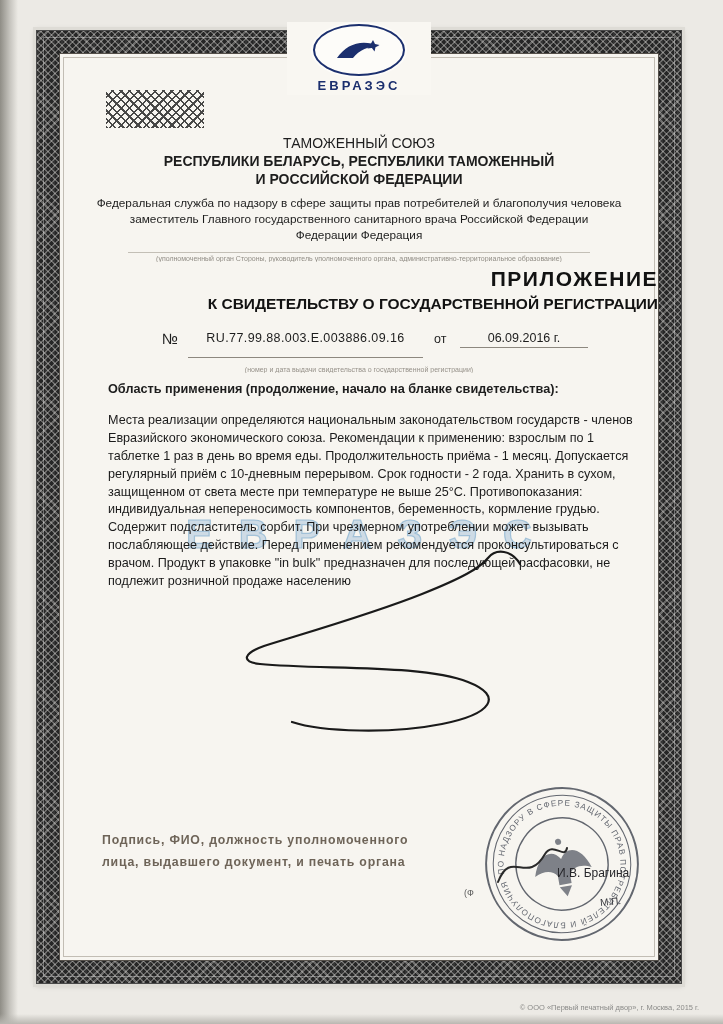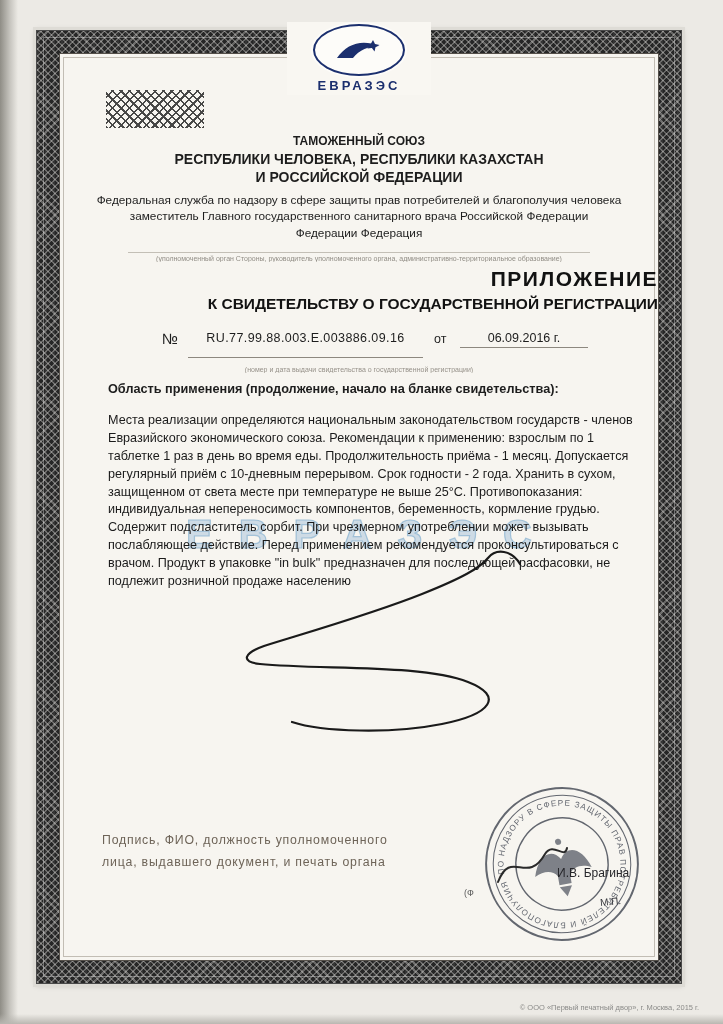--- a/index.html
+++ b/index.html
@@ -38,21 +38,21 @@
     box-shadow:0 0 0 2px #fdfcf9;}
   .logo-text{margin-top:2px;font-weight:bold;font-size:13px;letter-spacing:3px;color:#1b2f6e;}
 
   
   .mesh{position:absolute;left:46px;top:36px;width:98px;height:38px;opacity:.85;
     background-image:
       repeating-linear-gradient(45deg,#2a2a2a 0 1.5px, transparent 1.5px 6px),
       repeating-linear-gradient(-45deg,#2a2a2a 0 1.5px, transparent 1.5px 6px);}
 
   .header{position:absolute;top:80px;left:0;right:0;text-align:center;}
-  .org1{font-weight:bold;font-size:12px;line-height:1.3;}
+  .org1{font-weight:normal;font-size:14px;line-height:1.3;}
   .org2,.org3{font-weight:bold;font-size:14px;line-height:1.3;}
   .svc{font-size:11.8px;line-height:1.38;font-weight:500;}
   .svc-wrap{margin-top:6px;}
 
   .caption-top{position:absolute;top:198px;left:68px;right:68px;border-top:1px solid #c3bfb6;
     padding-top:2px;font-size:7px;color:#918d85;text-align:center;white-space:nowrap;overflow:hidden;}
 
   .titles{position:absolute;top:213px;left:0;right:0;text-align:right;}
   .title1{font-size:21px;font-weight:bold;letter-spacing:1.5px;color:#121212;}
   .title2{font-size:15.5px;font-weight:bold;margin-top:4px;color:#121212;}
@@ -73,21 +73,21 @@
   .body-text{font-size:12.6px;line-height:1.42;color:#1b1b1b;}
 
   .watermark{position:absolute;top:458px;left:0;right:0;text-align:center;z-index:1;
     font-size:40px;font-weight:bold;letter-spacing:26px;text-indent:26px;
     color:rgba(155,189,214,.45);-webkit-text-stroke:1.2px rgba(140,180,210,.75);}
 
   .signature{position:absolute;left:92px;top:488px;width:430px;height:215px;z-index:3;}
 
   .footer-left{position:absolute;left:42px;top:776px;width:335px;z-index:2;
     font-size:12.3px;color:#6e6458;letter-spacing:.8px;line-height:1.78;}
-  .footer-left span{display:block;}
+  .footer-left span{display:block;font-weight:bold;}
 
   .stamp{position:absolute;left:420px;top:728px;width:164px;height:164px;z-index:2;
     transform:rotate(-10deg);opacity:.88;}
   .scribble{position:absolute;left:433px;top:786px;width:76px;height:58px;z-index:4;}
   .signer-name{position:absolute;left:497px;top:812px;z-index:4;font-size:12px;color:#26262a;font-weight:500;}
   .paren-mark{position:absolute;left:404px;top:834px;z-index:4;font-size:9px;color:#5c5c5c;}
   .mp-mark{position:absolute;left:540px;top:842px;z-index:4;font-size:10px;color:#33343a;transform:rotate(-6deg);}
 
   .print-credit{position:absolute;right:24px;top:1003px;font-size:7.5px;color:#8b8b89;}
 </style>
@@ -107,21 +107,21 @@
           <path d="M44,7 l2,4 4.5,1 -4,2.2 -1,4.3 -2.6,-3.6 -4.6,0.6 3,-3.7 z" fill="#1b2f6e"></path>
         </svg>
       </div>
       <div class="logo-text">ЕВРАЗЭС</div>
     </div>
 
     <div class="mesh"></div>
 
     <div class="header">
       <div class="org1">ТАМОЖЕННЫЙ СОЮЗ</div>
-      <div class="org2">РЕСПУБЛИКИ ЧЕЛОВЕКА, РЕСПУБЛИКИ КАЗАХСТАН</div>
+      <div class="org2">РЕСПУБЛИКИ БЕЛАРУСЬ, РЕСПУБЛИКИ ТАМОЖЕННЫЙ</div>
       <div class="org3">И РОССИЙСКОЙ ФЕДЕРАЦИИ</div>
       <div class="svc-wrap">
         <div class="svc">Федеральная служба по надзору в сфере защиты прав потребителей и благополучия человека</div>
         <div class="svc">заместитель Главного государственного санитарного врача Российской Федерации</div>
         <div class="svc">Федерации Федерация</div>
       </div>
     </div>
 
     <div class="caption-top">(уполномоченный орган Стороны, руководитель уполномоченного органа, административно-территориальное образование)</div>
 

